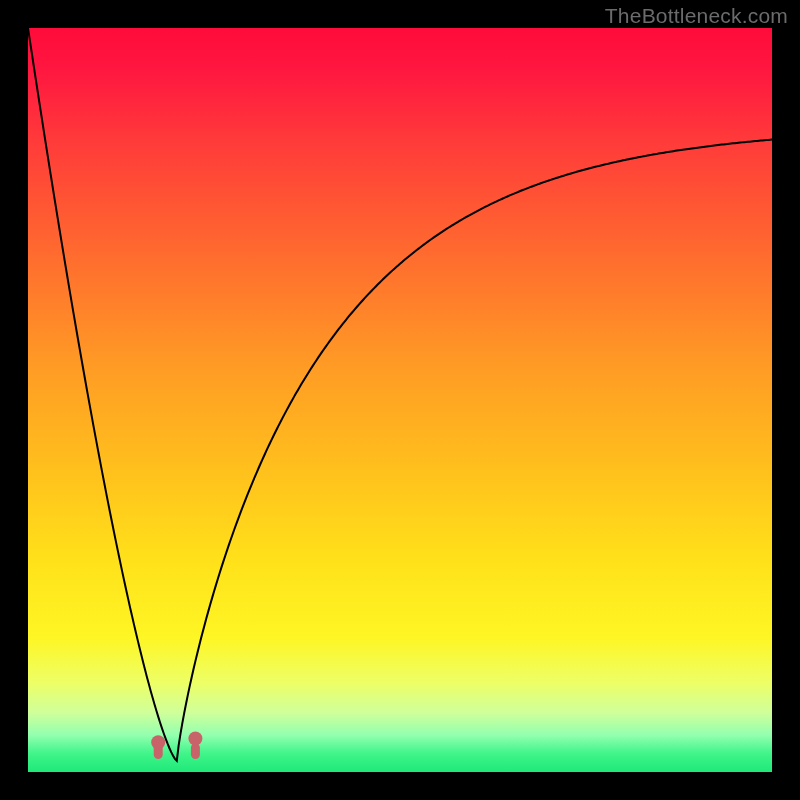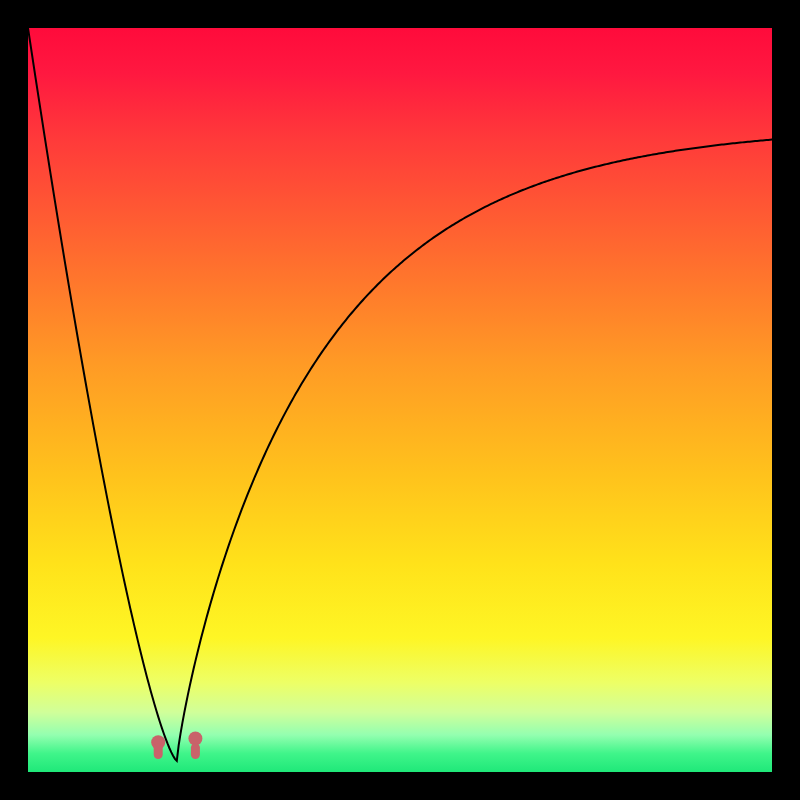--- a/index.html
+++ b/index.html
@@ -74,13 +74,14 @@
     </svg>
     <svg class="markers" width="744" height="744" viewBox="0 0 744 744" preserveAspectRatio="none">
       <g id="marker-group">
           <circle cx="130.2" cy="714.24" r="7" fill="#c9636a"></circle>
           <rect x="125.69999999999999" y="715.12" width="9" height="16" rx="4.5" fill="#c9636a"></rect>
           <circle cx="167.4" cy="710.52" r="7" fill="#c9636a"></circle>
           <rect x="162.9" y="715.12" width="9" height="16" rx="4.5" fill="#c9636a"></rect>
         </g>
     </svg>
   </div>
+  <div class="watermark">TheBottleneck.com</div>
 </div>
 
 </body></html>

